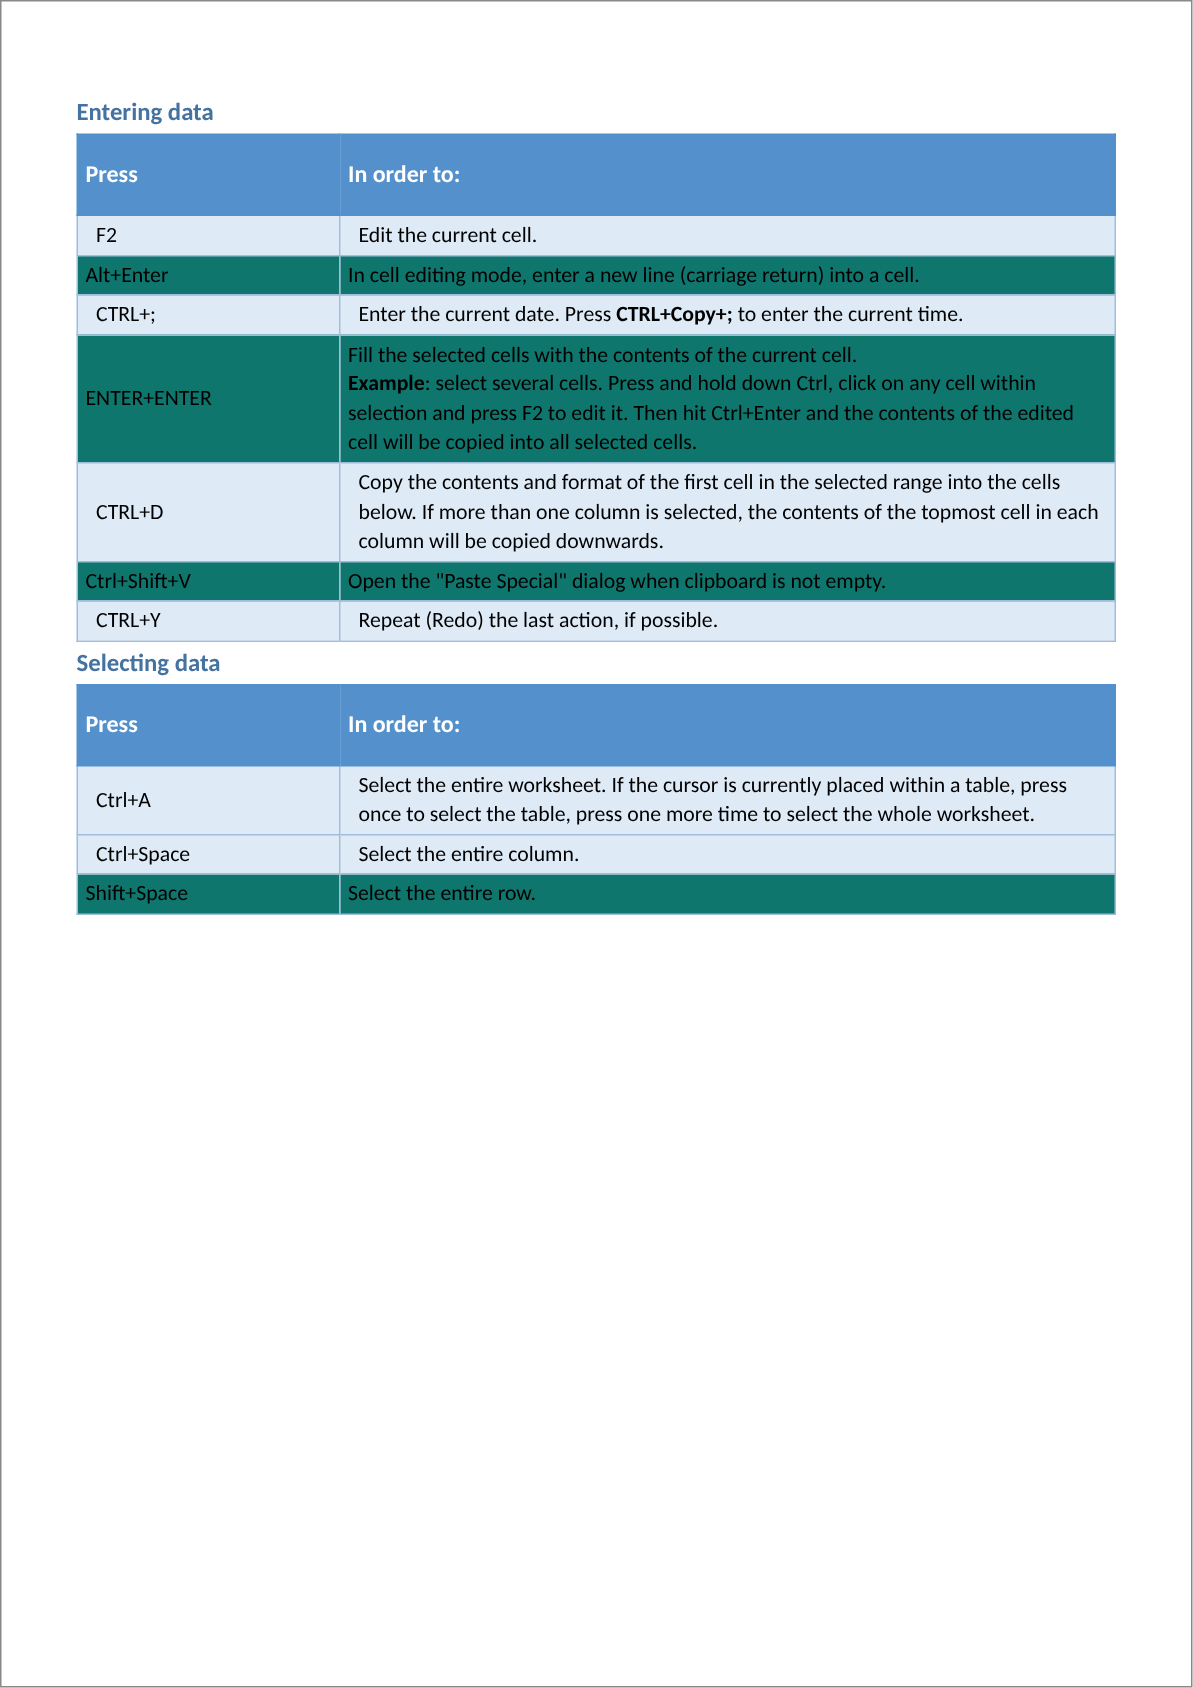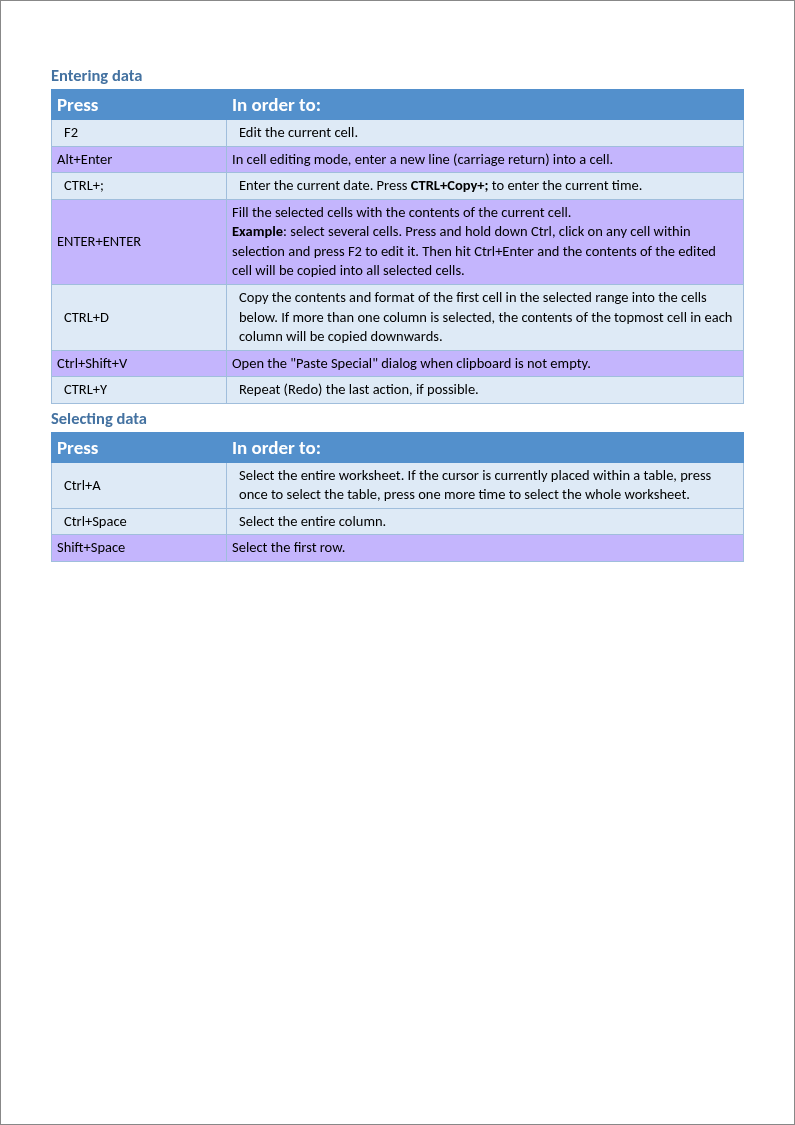--- a/index.html
+++ b/index.html
@@ -28,39 +28,39 @@
       width: 100%;
       border-collapse: collapse;
       table-layout: fixed;
     }
     col.key { width: 175px; }
     th {
       background: #5390cc;
       color: #fff;
       text-align: left;
       font-weight: bold;
-      padding: 3px 5px;
+      padding: 17px 5px;
       border: 1px solid #5390cc;
-      font-size: 19px;
+      font-size: 16px;
     }
     td {
       padding: 3px 5px;
       vertical-align: middle;
       line-height: 1.35;
     }
     tr.odd td {
       background: #deeaf6;
       border-left: 1px solid #a0bedc;
       border-right: 1px solid #a0bedc;
       border-top: 1px solid #a0bedc;
       border-bottom: 1px solid #a0bedc;
       padding-left: 12px;
     }
     tr.even td {
-      background: #c4b5fd;
+      background: #0f766e;
       border-left: 1px solid #a0bedc;
       border-right: 1px solid #a0bedc;
       border-top: 1px solid #a0bedc;
       border-bottom: 1px solid #a0bedc;
       margin-top: 43px;
     }
     b { font-weight: bold; }
   </style>
 </head>
 <body>
@@ -123,18 +123,18 @@
     <tr class="odd">
       <td>Ctrl+A</td>
       <td>Select the entire worksheet.  If the cursor is currently placed within a table, press once to select the table, press one more time to select the whole worksheet.</td>
     </tr>
     <tr class="odd">
       <td>Ctrl+Space</td>
       <td>Select the entire column.</td>
     </tr>
     <tr class="even">
       <td>Shift+Space</td>
-      <td>Select the first row.</td>
+      <td>Select the entire row.</td>
     </tr>
   </tbody>
     </table>
 
 </div>
 
 </body></html>

